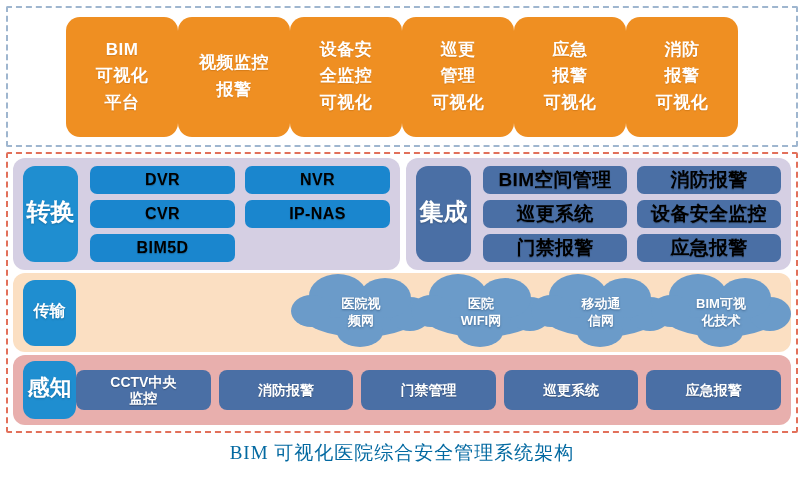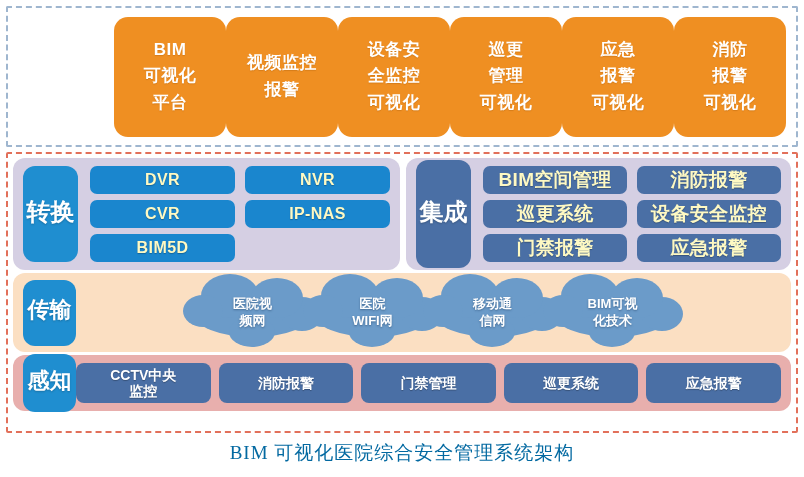--- a/index.html
+++ b/index.html
@@ -10,21 +10,21 @@
     overflow:hidden;
   }
   .page{position:relative;width:804px;height:477px;box-sizing:border-box;}
 
   
   .app-layer{
     position:absolute;left:6px;top:6px;width:792px;height:141px;
     box-sizing:border-box;
     border:2px dashed #9fb6cf;
     border-radius:2px;
-    display:flex;align-items:center;justify-content:flex-end;
+    display:flex;align-items:center;justify-content:center;
     padding:0 10px;
   }
   .app-card{
     width:112px;height:120px;
     background:#ef8f22;
     border-radius:14px;
     display:flex;flex-direction:column;
     align-items:center;justify-content:center;
     color:#ffffff;
     font-weight:bold;
@@ -66,54 +66,54 @@
     font-size:24px;
     line-height:1.1;
     text-align:center;
     display:flex;flex-direction:column;
     align-items:center;justify-content:center;
     flex:0 0 auto;
     text-shadow:0 1px 2px rgba(0,0,0,.22);
     font-family:Liberation Mono, monospace;
   }
   .side-blue{background:#1f8ed0;width:55px;height:96px;}
-  .side-slate{background:#4a6fa5;width:55px;height:108px;}
+  .side-slate{background:#4a6fa5;width:55px;height:96px;}
 
   .chip-grid{
     flex:1;
     display:grid;
     grid-template-columns:1fr 1fr;
     grid-auto-rows:1fr;
     gap:6px 10px;
     margin-left:12px;
     height:96px;
   }
   .chip{
     border-radius:7px;
-    color:#fef9c3;
+    color:#000000;
     font-weight:bold;
     display:flex;align-items:center;justify-content:center;
     text-align:center;
     text-shadow:0 1px 1px rgba(0,0,0,.25);
   }
   .chip-bright{background:#1a86ce;font-size:16px;letter-spacing:.4px;}
   .chip-slate{background:#4a6fa5;font-size:19px;letter-spacing:.3px;}
 
   
   .row-trans{
     height:79px;
     background:#fbdfc2;
     border-radius:12px;
     display:flex;align-items:center;
     padding:5px 10px;box-sizing:border-box;
   }
-  .side-trans{background:#1f8ed0;width:53px;height:66px;font-size:22px;}
+  .side-trans{background:#1f8ed0;width:53px;height:66px;font-size:16px;}
   .clouds{
     flex:1;display:flex;align-items:center;
-    justify-content:center;
+    justify-content:flex-end;
     margin-left:8px;height:70px;
   }
   .cloud{
     position:relative;
     width:120px;height:48px;
     background:#6b9bc9;
     border-radius:50%;
     display:flex;align-items:center;justify-content:center;
   }
   .cloud::before,.cloud::after{
@@ -129,30 +129,30 @@
   .cloud-bump.b3{width:46px;height:30px;left:36px;bottom:-10px;}
   .cloud-txt{
     position:relative;z-index:3;
     color:#ffffff;font-weight:bold;font-size:13px;line-height:1.25;
     text-align:center;
     text-shadow:0 1px 2px rgba(30,60,95,.5);
   }
 
   
   .row-sense{
-    height:56px;
+    height:70px;
     background:#e8afad;
     border-radius:12px;
     display:flex;align-items:center;
     padding:5px 10px;box-sizing:border-box;
   }
   .side-sense{background:#1f8ed0;width:53px;height:58px;font-size:22px;}
   .sense-items{
     flex:1;display:flex;align-items:center;
-    justify-content:space-between;gap:8px;
+    justify-content:flex-end;gap:8px;
     margin-left:0;
   }
   .sense-chip{
     flex:1;height:40px;
     background:#4a6fa5;
     border-radius:8px;
     color:#ffffff;font-weight:bold;font-size:14px;line-height:1.15;
     display:flex;align-items:center;justify-content:center;
     text-align:center;
     text-shadow:0 1px 1px rgba(0,0,0,.28);

